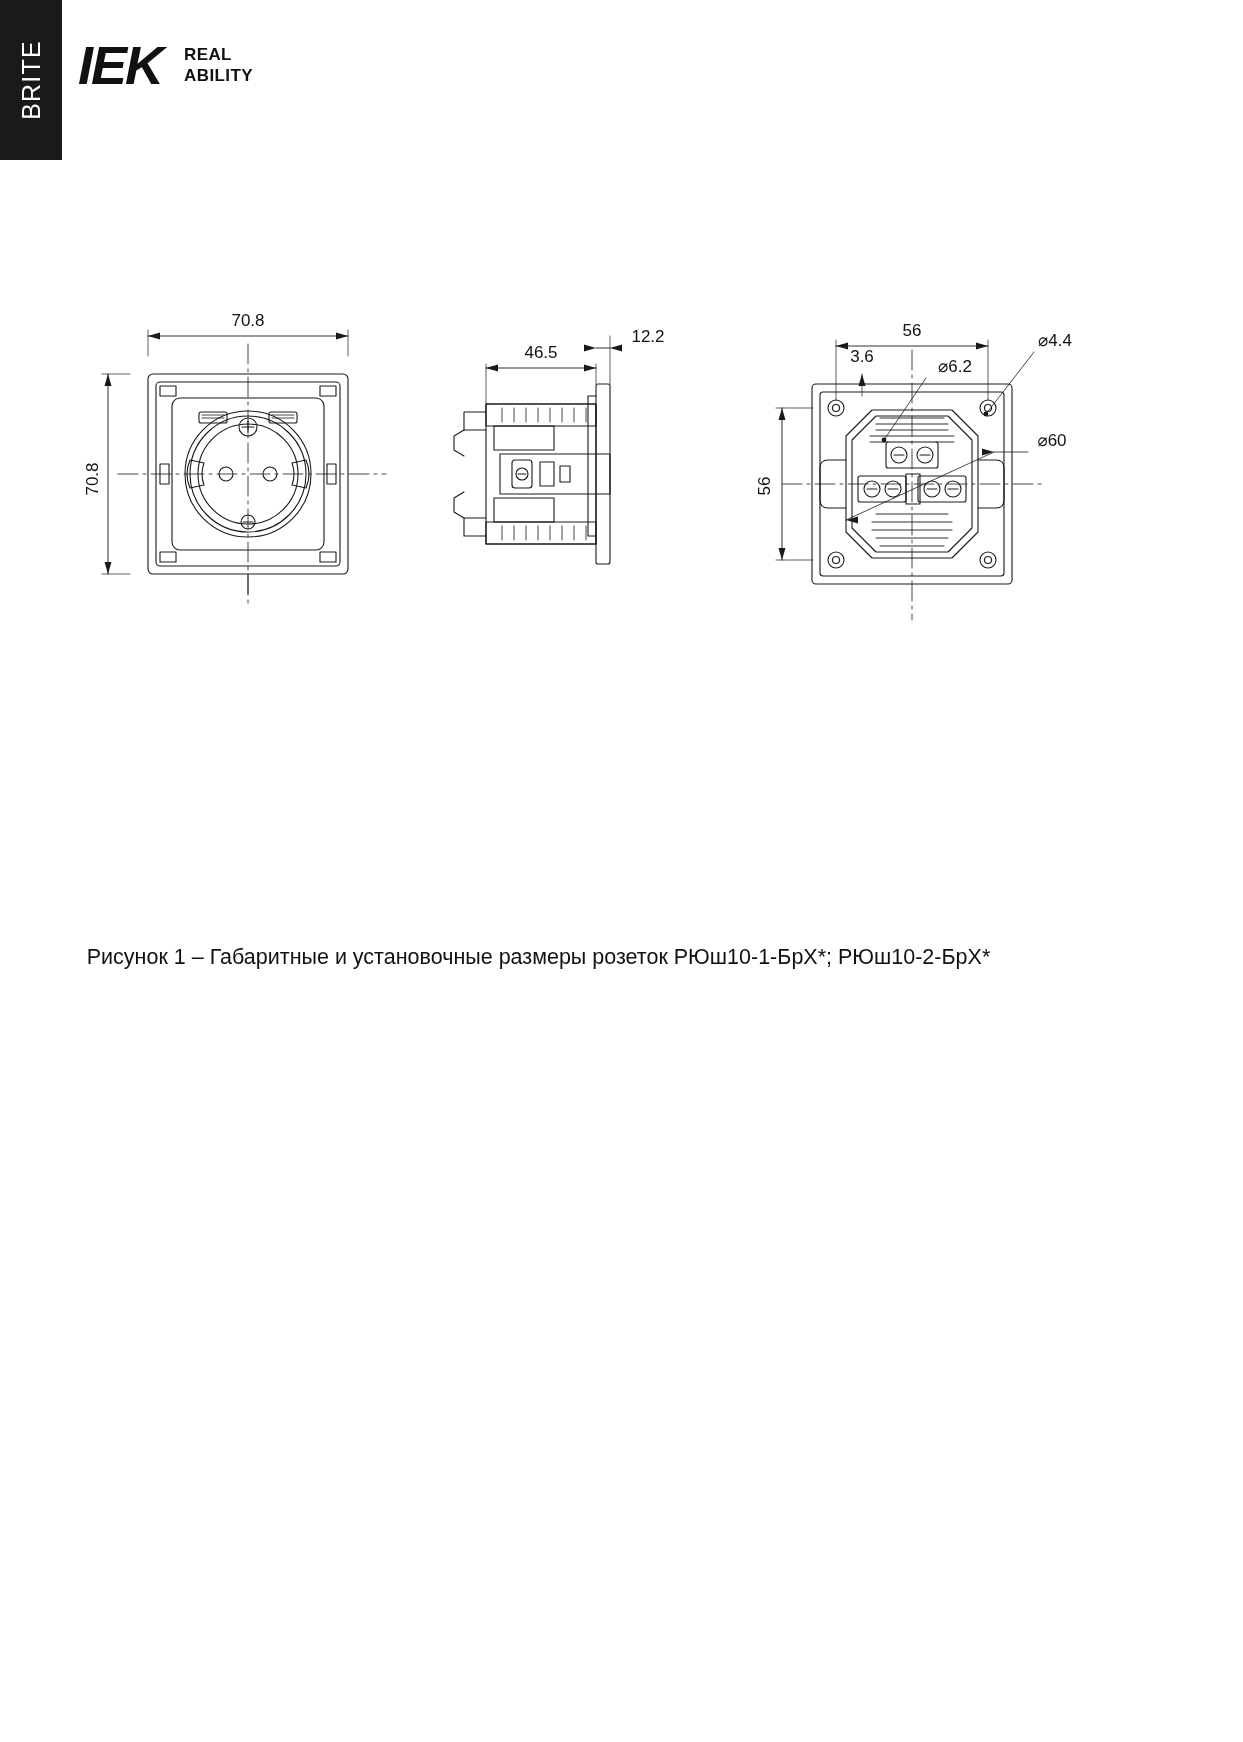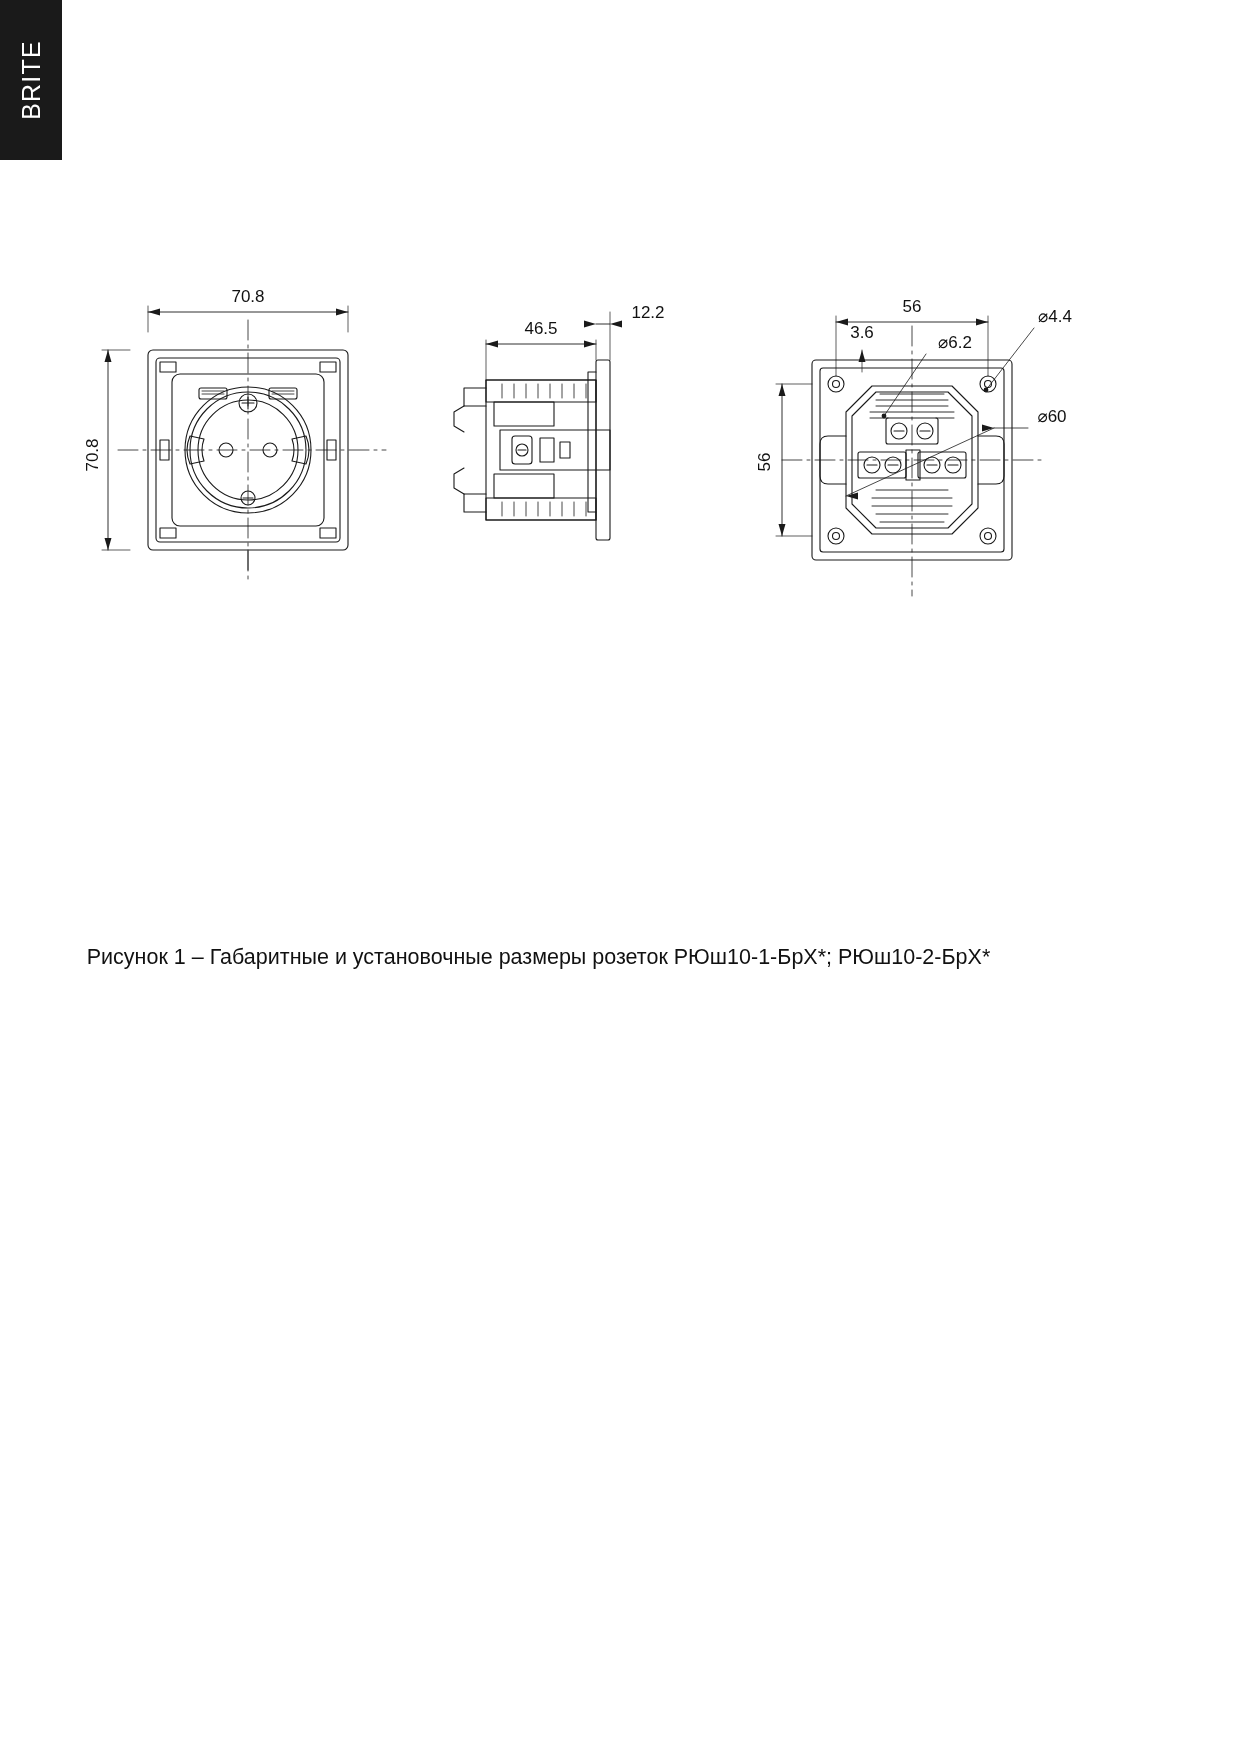--- a/index.html
+++ b/index.html
@@ -69,21 +69,21 @@
     line-height: 21px;
     letter-spacing: 0.4px;
     color: #111111;
     font-family: "Liberation Sans", sans-serif;
   }
 
   
   .drawing-area {
     position: absolute;
     left: 0;
-    top: 240px;
+    top: 264px;
     width: 1243px;
     height: 420px;
   }
   .drawing-area svg { display: block; }
 
   
   .figure-caption {
     position: absolute;
     left: 0;
     top: 945px;
@@ -93,20 +93,27 @@
     color: #111111;
     font-family: "Liberation Sans", sans-serif;
   }
 </style>
 </head>
 <body>
 
 <div class="header-band">
   <div class="brand-tab">
     <div class="brand-tab-label">BRITE</div>
+  </div>
+  <div class="logo-wrap">
+    <div class="logo-mark">IEK</div>
+    <div class="logo-slogan">
+      <div>REAL</div>
+      <div>ABILITY</div>
+    </div>
   </div>
 </div>
 
 <div class="drawing-area">
 <svg width="1243" height="420" viewBox="0 0 1243 420" xmlns="http://www.w3.org/2000/svg" fill="none" stroke="#1a1a1a" stroke-width="1.1" stroke-linecap="round" stroke-linejoin="round">
 
   <g>
 
     <rect x="148" y="110" width="200" height="200" rx="5"></rect>
     <rect x="156" y="118" width="184" height="184" rx="4"></rect>

